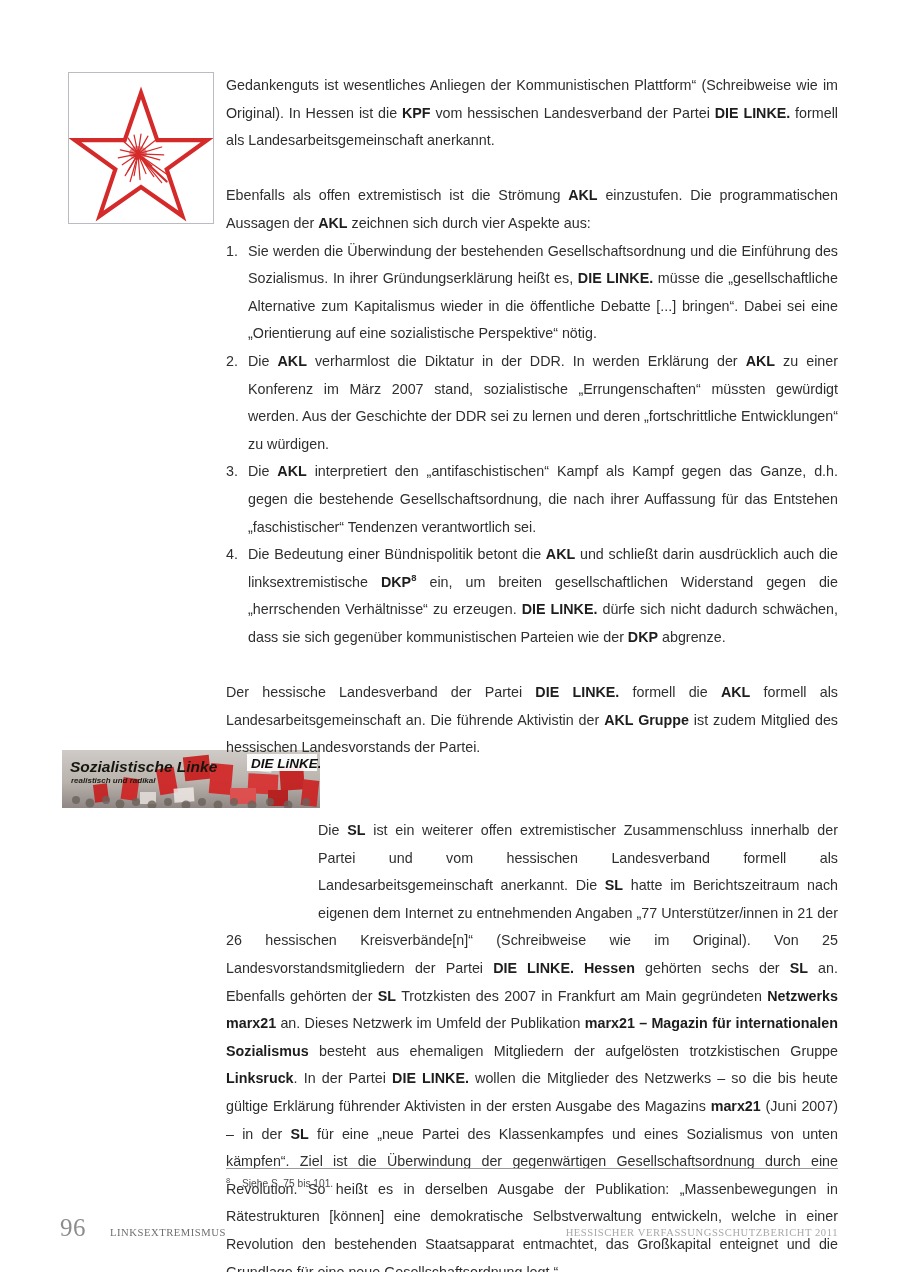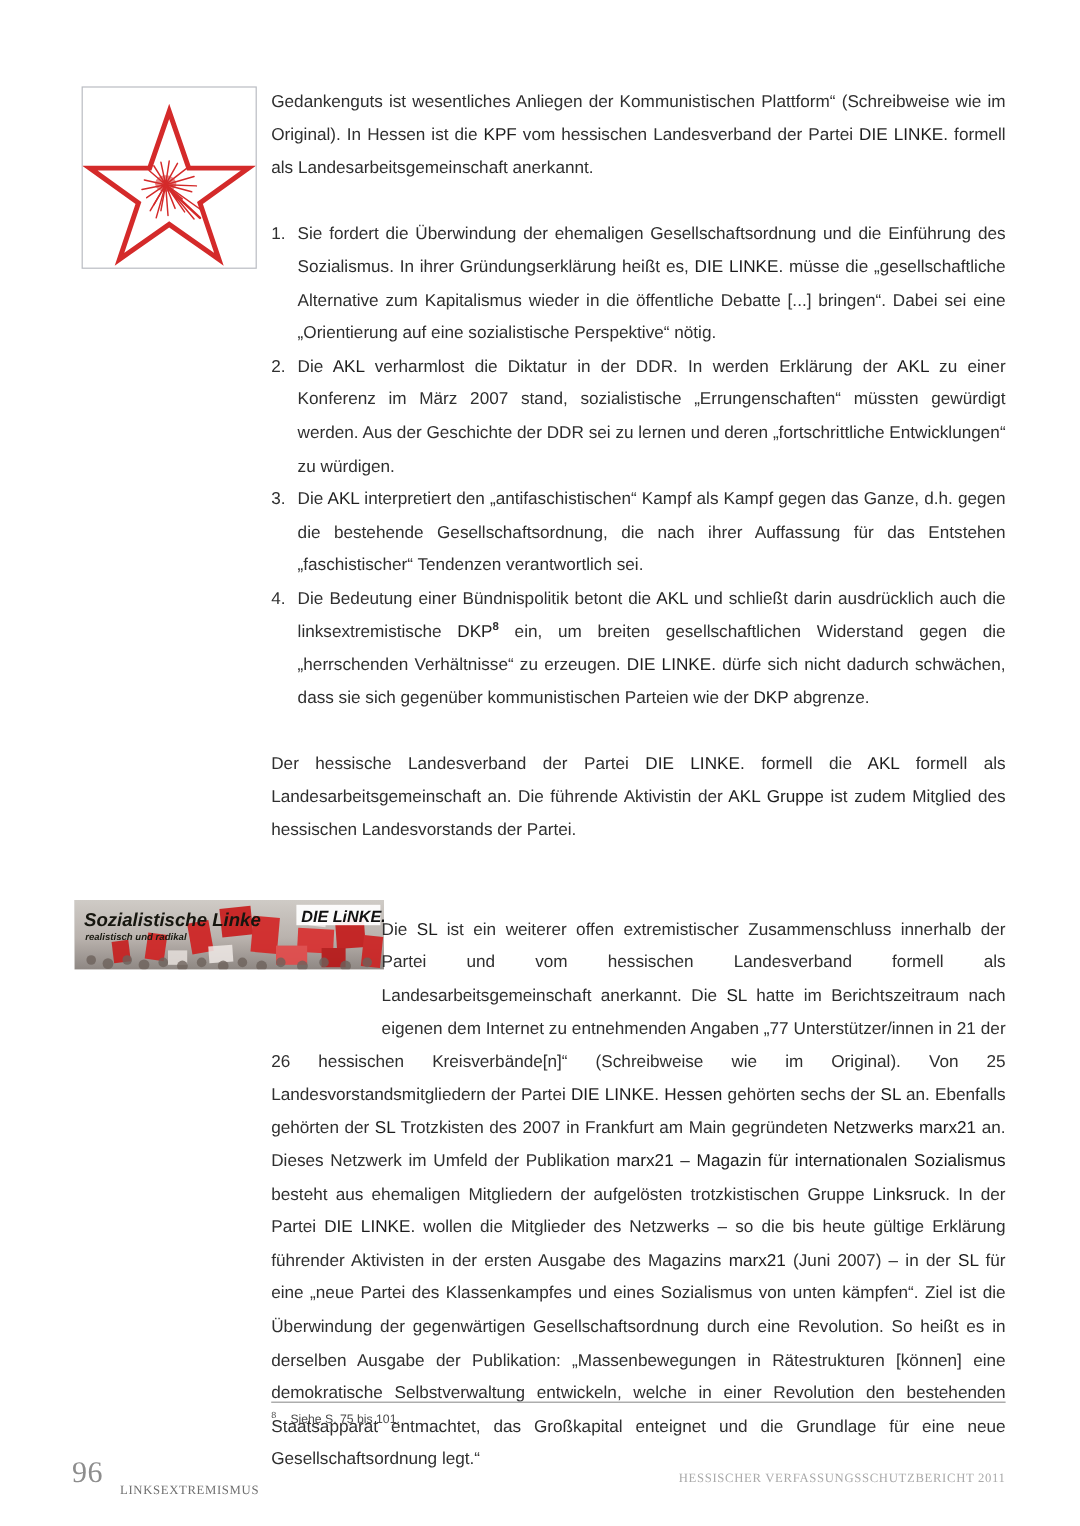--- a/index.html
+++ b/index.html
@@ -32,21 +32,21 @@
     line-height: 27.6px;
     text-align: justify;
     text-justify: inter-word;
     margin: 0;
     color: #2f2f2f;
     hyphens: manual;
   }
   p.body { margin-bottom: 0; }
   .gap-para { height: 27.6px; }
 
-  b, strong { font-weight: normal; color: #1d1d1d; }
+  b, strong { font-weight: bold; color: #1d1d1d; }
   sup { font-size: 9.5px; vertical-align: super; line-height: 0; font-weight: bold; }
 
   
   ol.aspects {
     list-style: none;
     margin: 0;
     padding: 0;
   }
   .list-item {
     position: relative;
@@ -135,26 +135,25 @@
   .folio {
     position: absolute;
     left: 60px;
     top: -8px;
     font-size: 25px;
     color: #8d8d8d;
     letter-spacing: .5px;
   }
   .footer-left {
     position: absolute;
-    left: 100px;
+    left: 110px;
     top: 5px;
     font-size: 10.6px;
     letter-spacing: .55px;
     color: #6f6f6f;
-    margin-top: 10px;
   }
   .footer-right {
     position: absolute;
     right: 62px;
     top: 5px;
     font-size: 10.6px;
     letter-spacing: .55px;
     color: #a9a9a9;
     text-align: left;
   }
@@ -235,26 +234,27 @@
       <text x="189" y="18" font-family="'Liberation Sans', sans-serif" font-size="13.5" font-weight="bold" font-style="italic" fill="#111111">DIE LiNKE.</text>
     </svg>
   </div>
 
   <div class="content">
 
     <p class="body"><span>Gedankenguts ist wesentliches Anliegen der Kommunistischen Plattform“ (Schreibweise wie im Original). In Hessen ist die </span><b>KPF</b><span> vom hessischen Landesverband der Partei </span><b>DIE LINKE.</b><span> formell als Landesarbeitsgemeinschaft anerkannt.</span></p>
 
     <div class="gap-para"></div>
 
+    <p class="body"><span>Ebenfalls als offen extremistisch ist die Strömung </span><b>AKL</b><span> einzustufen. Die programmatischen Aussagen der </span><b>AKL</b><span> zeichnen sich durch vier Aspekte aus:</span></p>
 
     <ol class="aspects">
 
       <li class="list-item">
         <span class="li-num">1.</span>
-        <div class="li-text"><span>Sie fordert die Überwindung der ehemaligen Gesellschaftsordnung und die Einführung des Sozialismus. In ihrer Gründungserklärung heißt es, </span><b>DIE LINKE.</b><span> müsse die „gesellschaftliche Alternative zum Kapitalismus wieder in die öffentliche Debatte [...] bringen“. Dabei sei eine „Orientierung auf eine sozialistische Perspektive“ nötig.</span></div>
+        <div class="li-text"><span>Sie werden die Überwindung der bestehenden Gesellschaftsordnung und die Einführung des Sozialismus. In ihrer Gründungserklärung heißt es, </span><b>DIE LINKE.</b><span> müsse die „gesellschaftliche Alternative zum Kapitalismus wieder in die öffentliche Debatte [...] bringen“. Dabei sei eine „Orientierung auf eine sozialistische Perspektive“ nötig.</span></div>
       </li>
 
       <li class="list-item">
         <span class="li-num">2.</span>
         <div class="li-text"><span>Die </span><b>AKL</b><span> verharmlost die Diktatur in der DDR. In werden Erklärung der </span><b>AKL</b><span> zu einer Konferenz im März 2007 stand, sozialistische „Errungenschaften“ müssten gewürdigt werden. Aus der Geschichte der DDR sei zu lernen und deren „fortschrittliche Entwicklungen“ zu würdigen.</span></div>
       </li>
 
       <li class="list-item">
         <span class="li-num">3.</span>
         <div class="li-text"><span>Die </span><b>AKL</b><span> interpretiert den „antifaschistischen“ Kampf als Kampf gegen das Ganze, d.h. gegen die bestehende Gesellschaftsordnung, die nach ihrer Auffassung für das Entstehen „faschistischer“ Tendenzen verantwortlich sei.</span></div>

